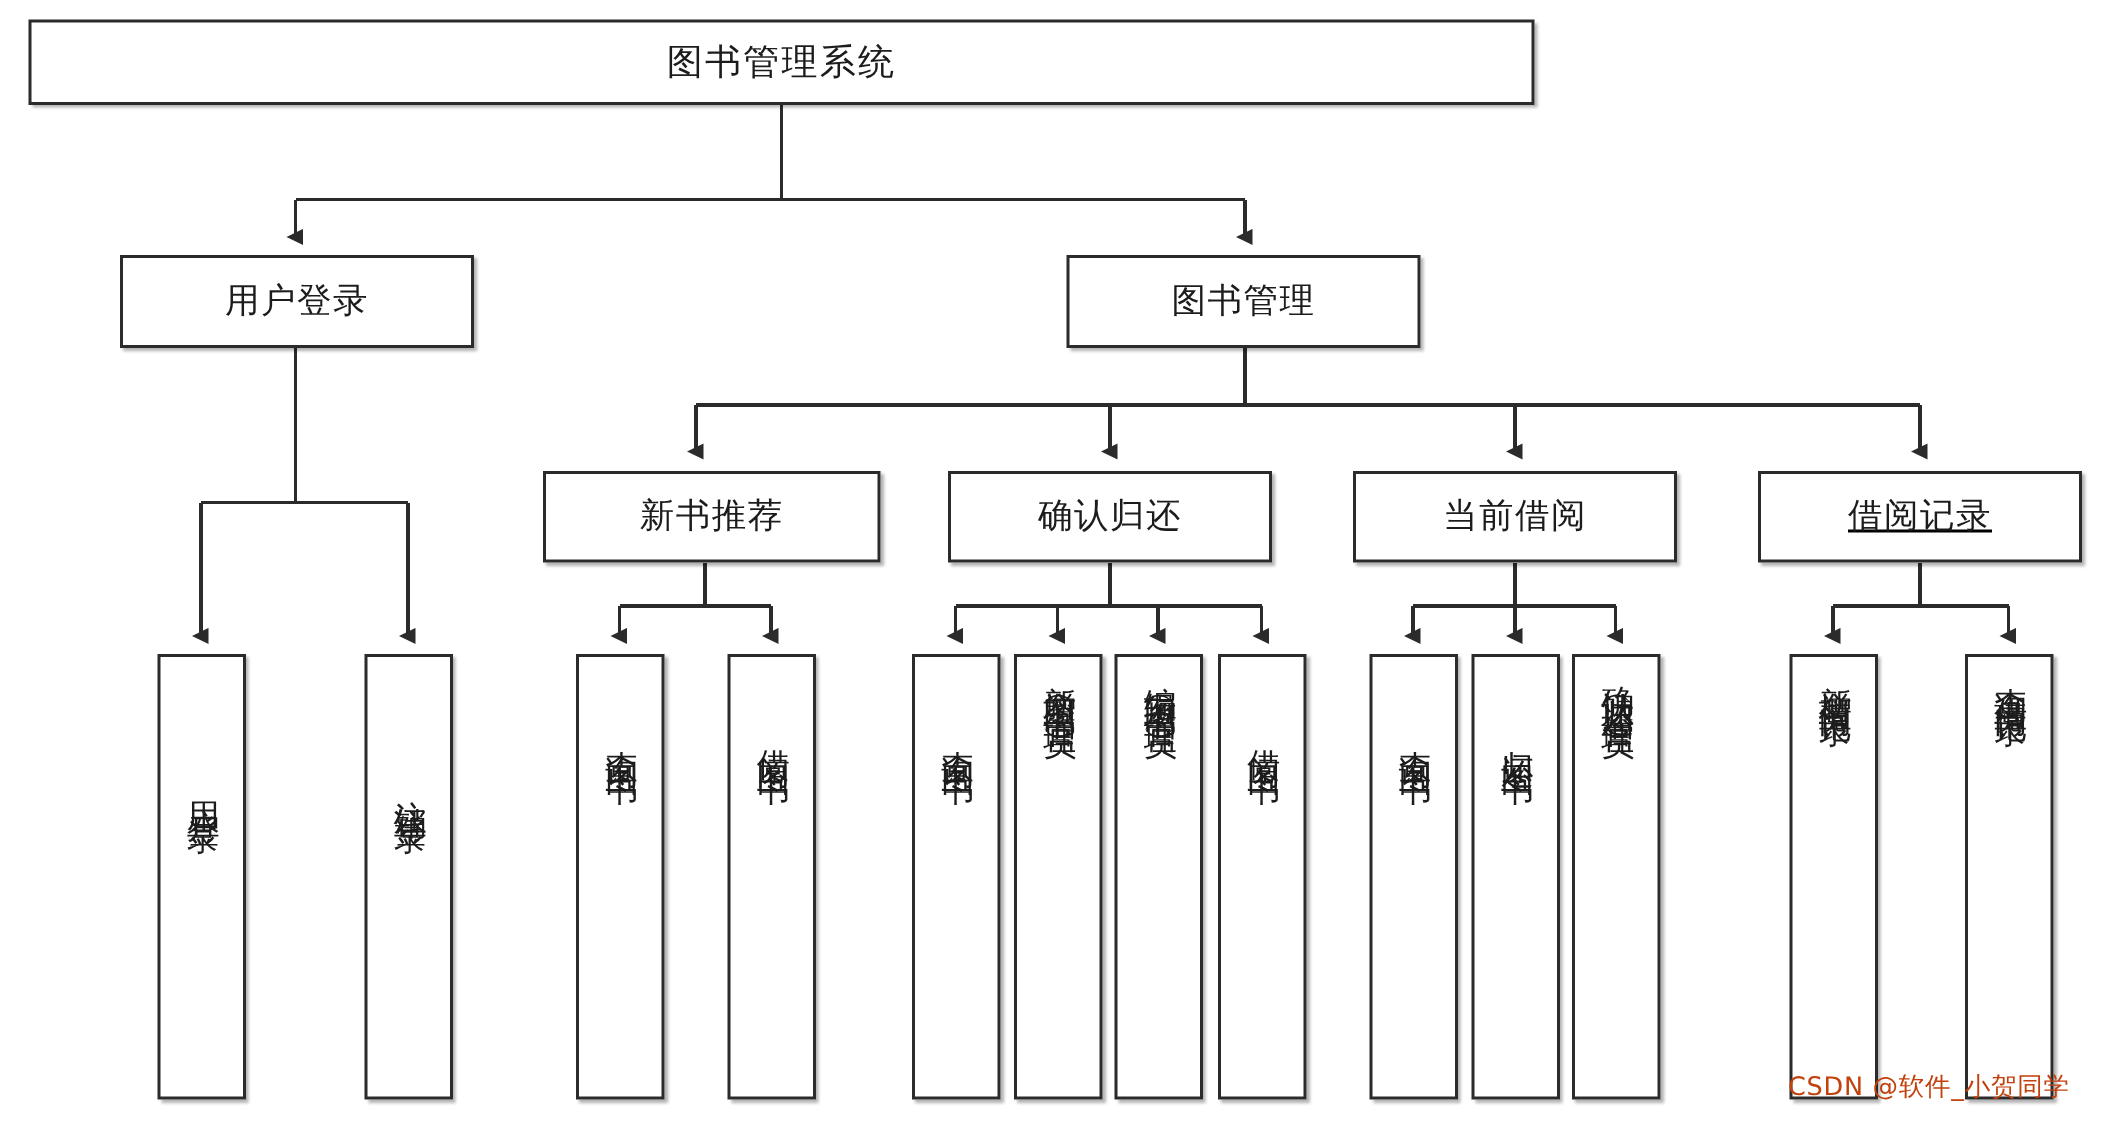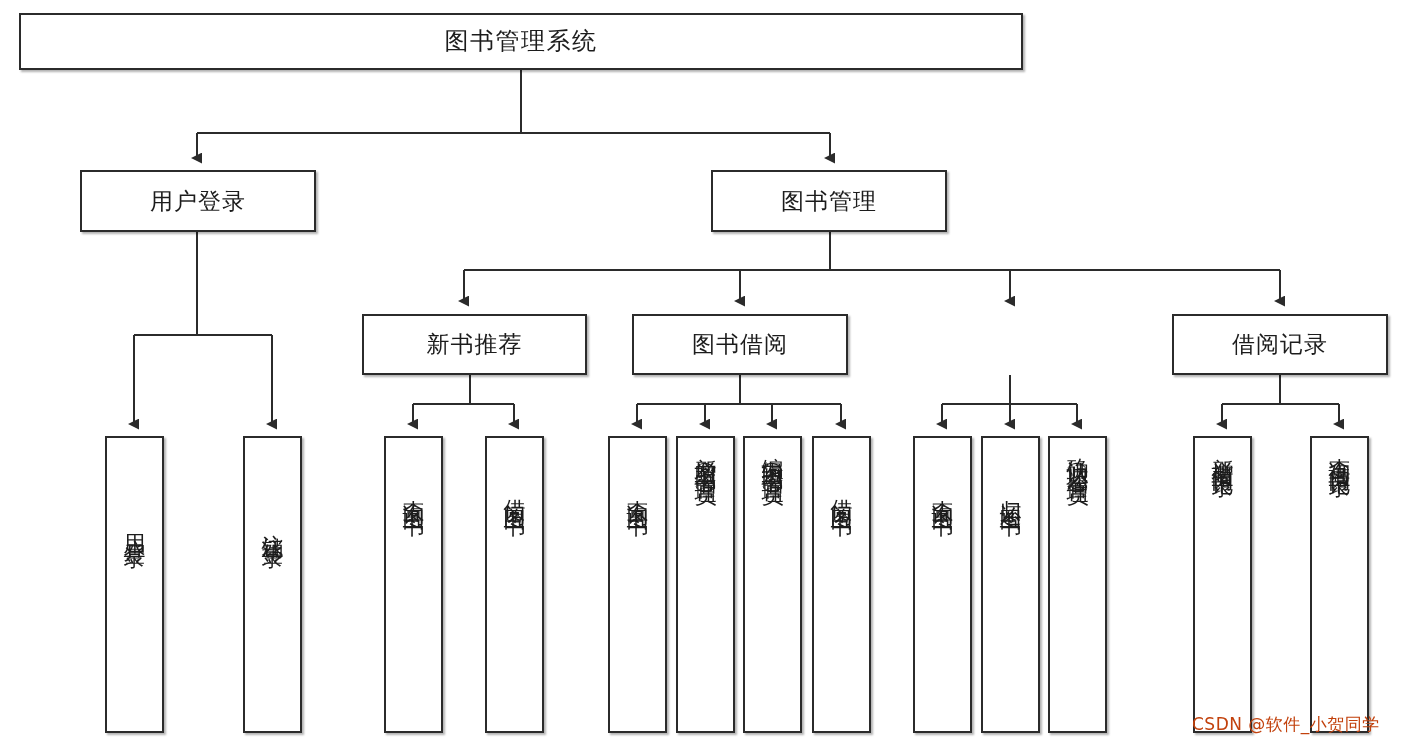--- a/index.html
+++ b/index.html
@@ -149,23 +149,26 @@
     <span class="node-label">用户登录</span>
   </div>
   <div class="node horizontal" style="left:711px; top:170px; width:236px; height:62px;">
     <span class="node-label">图书管理</span>
   </div>
 
   <div class="node horizontal" style="left:362px; top:314px; width:225px; height:61px;">
     <span class="node-label">新书推荐</span>
   </div>
   <div class="node horizontal" style="left:632px; top:314px; width:216px; height:61px;">
-    <span class="node-label">图书借阅</span>
-  </div>
-  <div class="node horizontal" style="left:1172px; top:314px; width:216px; height:61px;">
+    <span class="node-label">确认归还</span>
+  </div>
+  <div class="node horizontal" style="left:902px; top:314px; width:216px; height:61px;">
+    <span class="node-label">当前借阅</span>
+  </div>
+  <div class="node horizontal" style="left:1172px; top:314px; width:216px; height:61px;text-decoration:underline;">
     <span class="node-label">借阅记录</span>
   </div>
 
   <div class="node vertical low-text" style="left:105px; top:436px; width:59px; height:297px;">
     <span class="node-label">用户登录</span>
   </div>
   <div class="node vertical low-text" style="left:243px; top:436px; width:59px; height:297px;">
     <span class="node-label">注销登录</span>
   </div>
 

